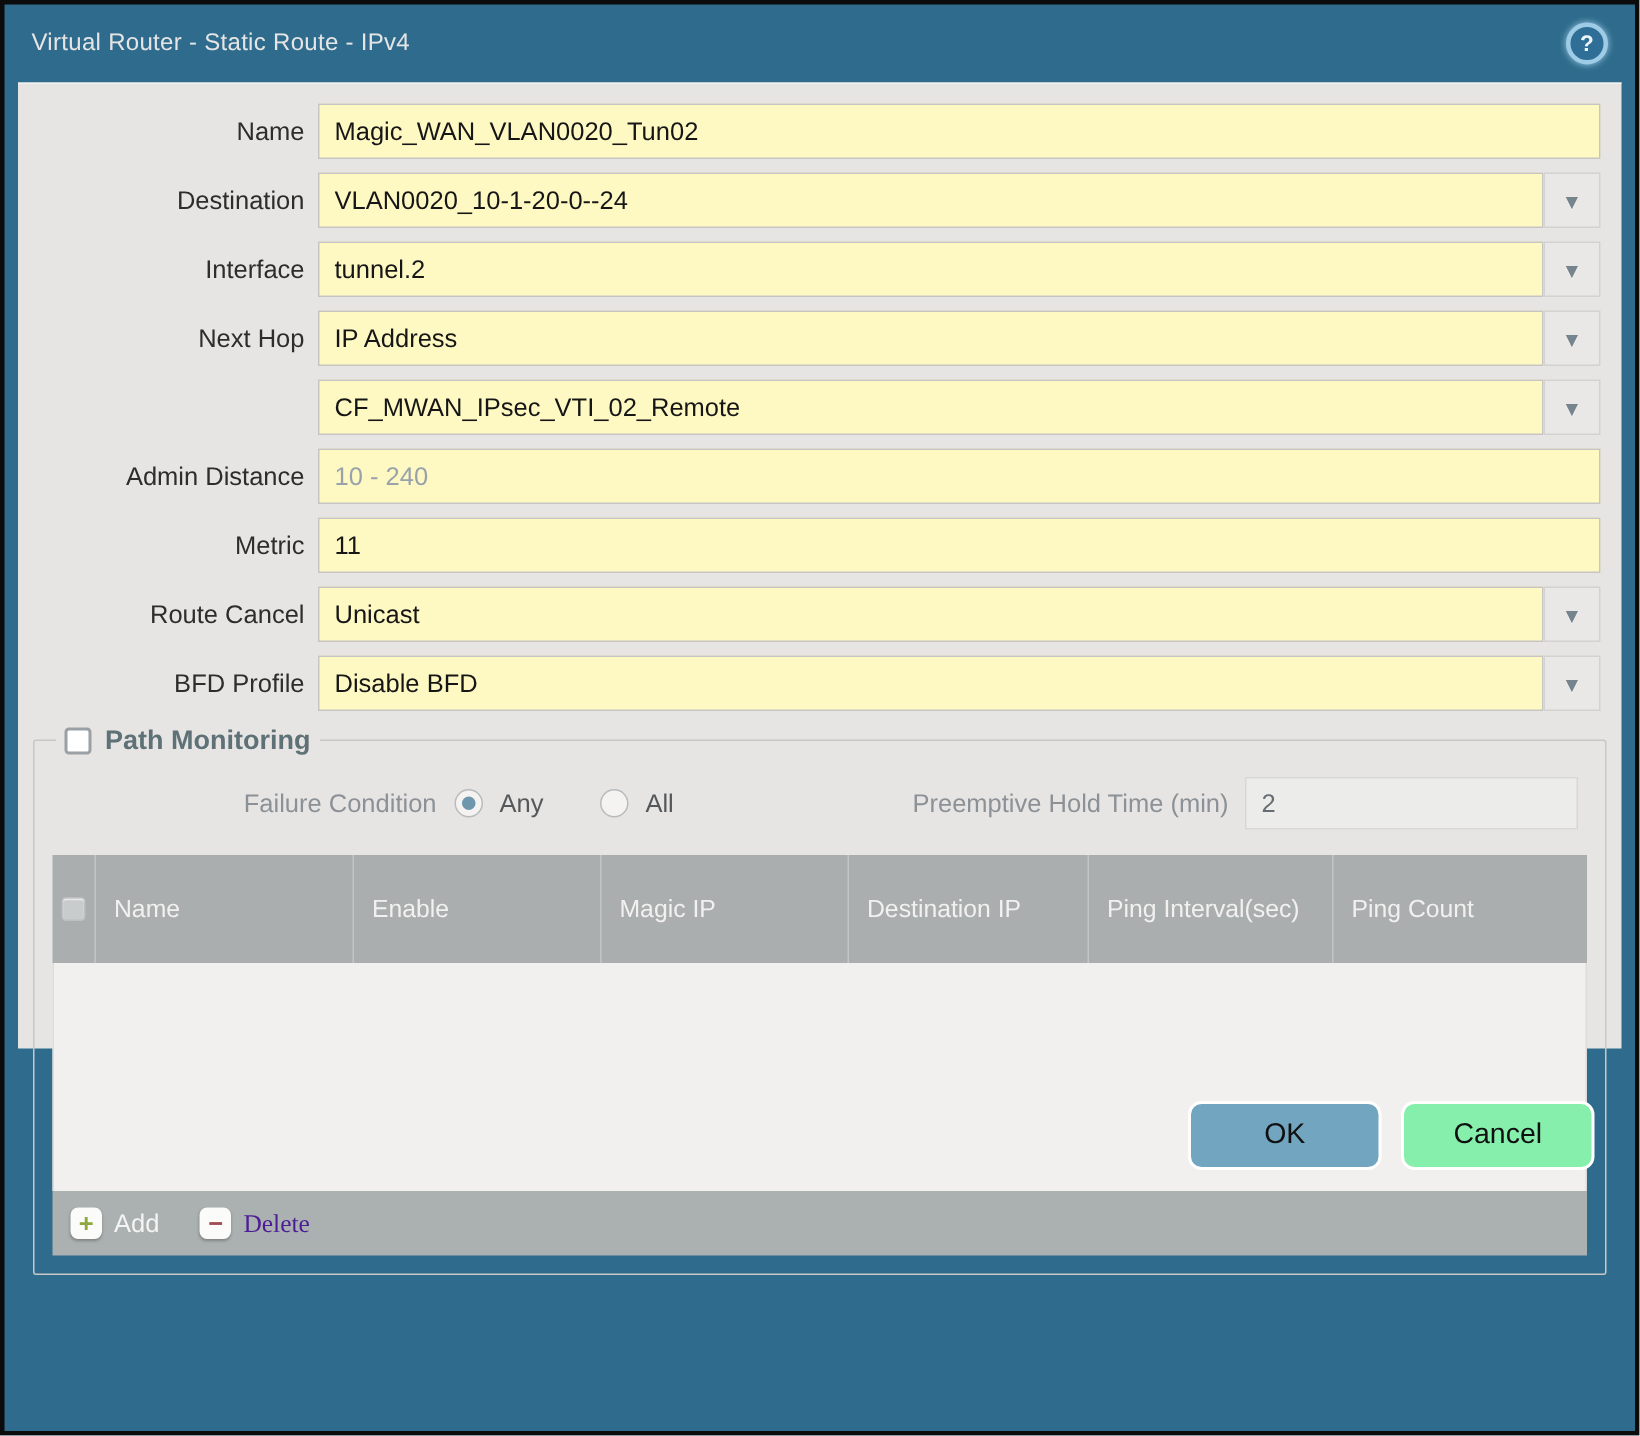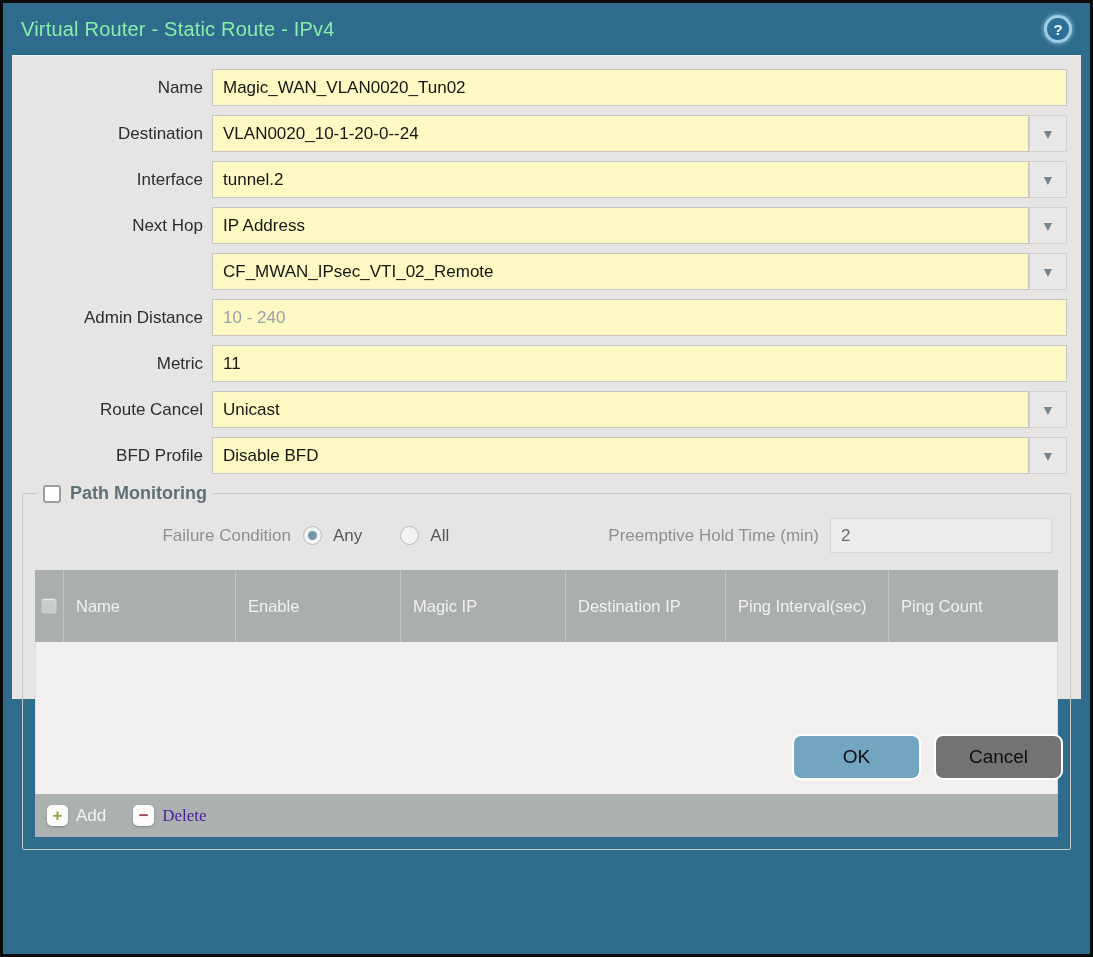--- a/index.html
+++ b/index.html
@@ -3,21 +3,21 @@
 <meta charset="utf-8">
 <style>
   * { margin:0; padding:0; box-sizing:border-box; }
   html,body { width:1093px; height:957px; font-family:"Liberation Sans", sans-serif; }
   .window {
     position:relative; width:1093px; height:957px;
     background:#2e6b8c; border:3px solid #0b0b0b;
   }
   
   .titlebar { height:52px; display:flex; align-items:center; padding:0 18px; }
-  .title { color:#86efac; font-size:20px; letter-spacing:.2px; }
+  .title { color:#e5e5e5; font-size:16px; letter-spacing:.2px; }
   .help-icon {
     margin-left:auto; width:28px; height:28px; border-radius:50%;
     background:#2f6f97; border:3px solid #9ecbe6; color:#eef6fc;
     display:flex; align-items:center; justify-content:center;
     font-size:15px; font-weight:bold; cursor:pointer;
     box-shadow:0 0 5px rgba(170,215,240,.9);
   }
   
   .content {
     margin:0 9px; height:644px; background:#e7e5e3;
@@ -100,21 +100,21 @@
   .tool.del .tool-label { color:#4c1d95;font-family:Liberation Serif, serif; }
   
   .footer { height:116px; display:flex; align-items:center; justify-content:flex-end;
             padding-right:27px; }
   .btn {
     height:46px; width:129px; border-radius:9px; border:2px solid #ffffff;
     font-size:19px; color:#101010; font-family:inherit; cursor:pointer;
     display:flex; align-items:center; justify-content:center;
   }
   .btn-ok { background:#72a6c0; margin-right:13px; }
-  .btn-cancel { background:#737373; }
+  .btn-cancel { background:#86efac; }
 </style>
 </head>
 <body>
 
 <div class="window">
 
   <div class="titlebar">
     <div class="title">Virtual Router - Static Route - IPv4</div>
     <div class="help-icon">?</div>
   </div>

